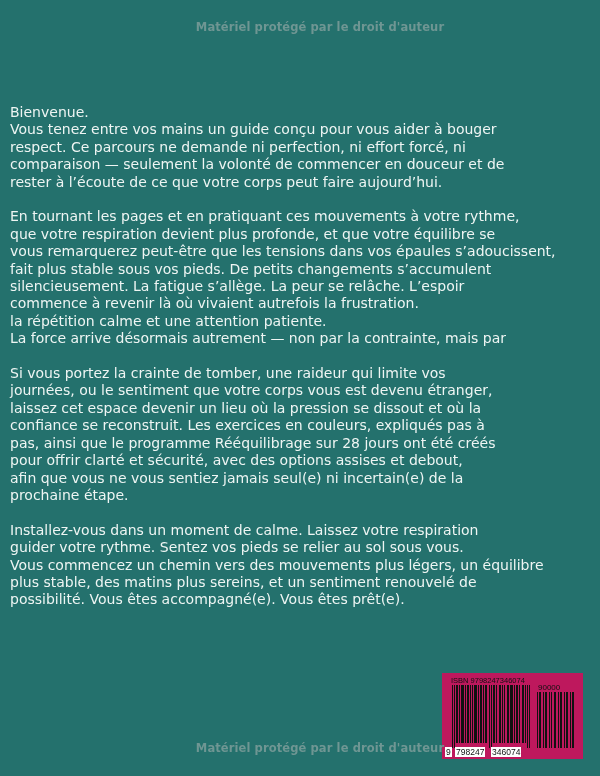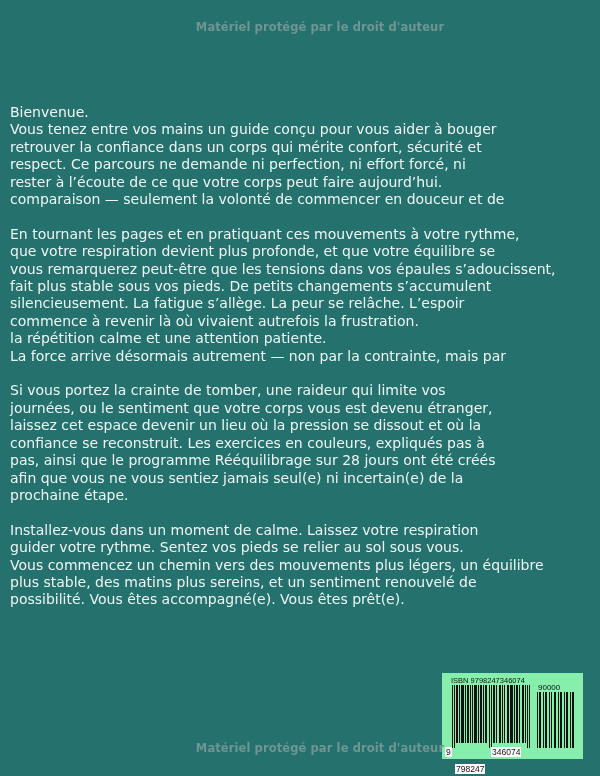--- a/index.html
+++ b/index.html
@@ -17,71 +17,71 @@
   .wm-top { top: 20px; }
   .wm-bottom { top: 741px; }
   .content {
     position: absolute; left: 10px; top: 104px; width: 585px;
     color: #eef5f3; font-size: 14px; line-height: 17.4px;
   }
   .para { margin: 0 0 17.4px 0; }
   .line { display: block; white-space: nowrap; }
   .barcode-box {
     position: absolute; left: 442px; top: 673px; width: 141px; height: 86px;
-    background: #86efac; box-sizing: border-box;
+    background: #be185d; box-sizing: border-box;
   }
   .isbn-text {
     position: absolute; left: 9px; top: 3px; font-family: "Liberation Sans", sans-serif;
     font-size: 7.5px; color: #111;
   }
   .addon-text {
     position: absolute; left: 96px; top: 10px; font-family: "Liberation Sans", sans-serif;
     font-size: 8px; color: #111;
   }
   .bars-main { position: absolute; left: 10px; top: 12px; width: 78px; height: 63px; }
   .bars-addon { position: absolute; left: 95px; top: 19px; width: 38px; height: 56px; }
   .human-digits {
     position: absolute; left: 3px; top: 74px; font-family: "Liberation Sans", sans-serif;
     font-size: 8.5px; color: #111; white-space: nowrap;
   }
   .human-digits span { background: #fff; padding: 0 1px; }
   .gd1 { position: absolute; left: 0px; }
-  .gd2 { position: absolute; left: 10px; margin-top: 17px; }
+  .gd2 { position: absolute; left: 10px; }
   .gd3 { position: absolute; left: 46px; }
 </style>
 </head>
 <body>
 
 <div class="watermark wm-top">Matériel protégé par le droit d'auteur</div>
 
 <div class="content">
   <div class="para">
     <span class="line">Bienvenue.</span>
     <span class="line">Vous tenez entre vos mains un guide conçu pour vous aider à bouger</span>
-    <span class="line">retrouver la confiance dans un corps qui mérite confort, sécurité et</span>
     <span class="line">respect. Ce parcours ne demande ni perfection, ni effort forcé, ni</span>
+    <span class="line">comparaison — seulement la volonté de commencer en douceur et de</span>
     <span class="line">rester à l’écoute de ce que votre corps peut faire aujourd’hui.</span>
-    <span class="line">comparaison — seulement la volonté de commencer en douceur et de</span>
   </div>
   <div class="para">
     <span class="line">En tournant les pages et en pratiquant ces mouvements à votre rythme,</span>
     <span class="line">que votre respiration devient plus profonde, et que votre équilibre se</span>
     <span class="line">vous remarquerez peut-être que les tensions dans vos épaules s’adoucissent,</span>
     <span class="line">fait plus stable sous vos pieds. De petits changements s’accumulent</span>
     <span class="line">silencieusement. La fatigue s’allège. La peur se relâche. L’espoir</span>
     <span class="line">commence à revenir là où vivaient autrefois la frustration.</span>
     <span class="line">la répétition calme et une attention patiente.</span>
     <span class="line">La force arrive désormais autrement — non par la contrainte, mais par</span>
   </div>
   <div class="para">
     <span class="line">Si vous portez la crainte de tomber, une raideur qui limite vos</span>
     <span class="line">journées, ou le sentiment que votre corps vous est devenu étranger,</span>
     <span class="line">laissez cet espace devenir un lieu où la pression se dissout et où la</span>
     <span class="line">confiance se reconstruit. Les exercices en couleurs, expliqués pas à</span>
     <span class="line">pas, ainsi que le programme Rééquilibrage sur 28 jours ont été créés</span>
+    <span class="line">pour offrir clarté et sécurité, avec des options assises et debout,</span>
     <span class="line">afin que vous ne vous sentiez jamais seul(e) ni incertain(e) de la</span>
     <span class="line">prochaine étape.</span>
   </div>
   <div class="para">
     <span class="line">Installez-vous dans un moment de calme. Laissez votre respiration</span>
     <span class="line">guider votre rythme. Sentez vos pieds se relier au sol sous vous.</span>
     <span class="line">Vous commencez un chemin vers des mouvements plus légers, un équilibre</span>
     <span class="line">plus stable, des matins plus sereins, et un sentiment renouvelé de</span>
     <span class="line">possibilité. Vous êtes accompagné(e). Vous êtes prêt(e).</span>
   </div>

